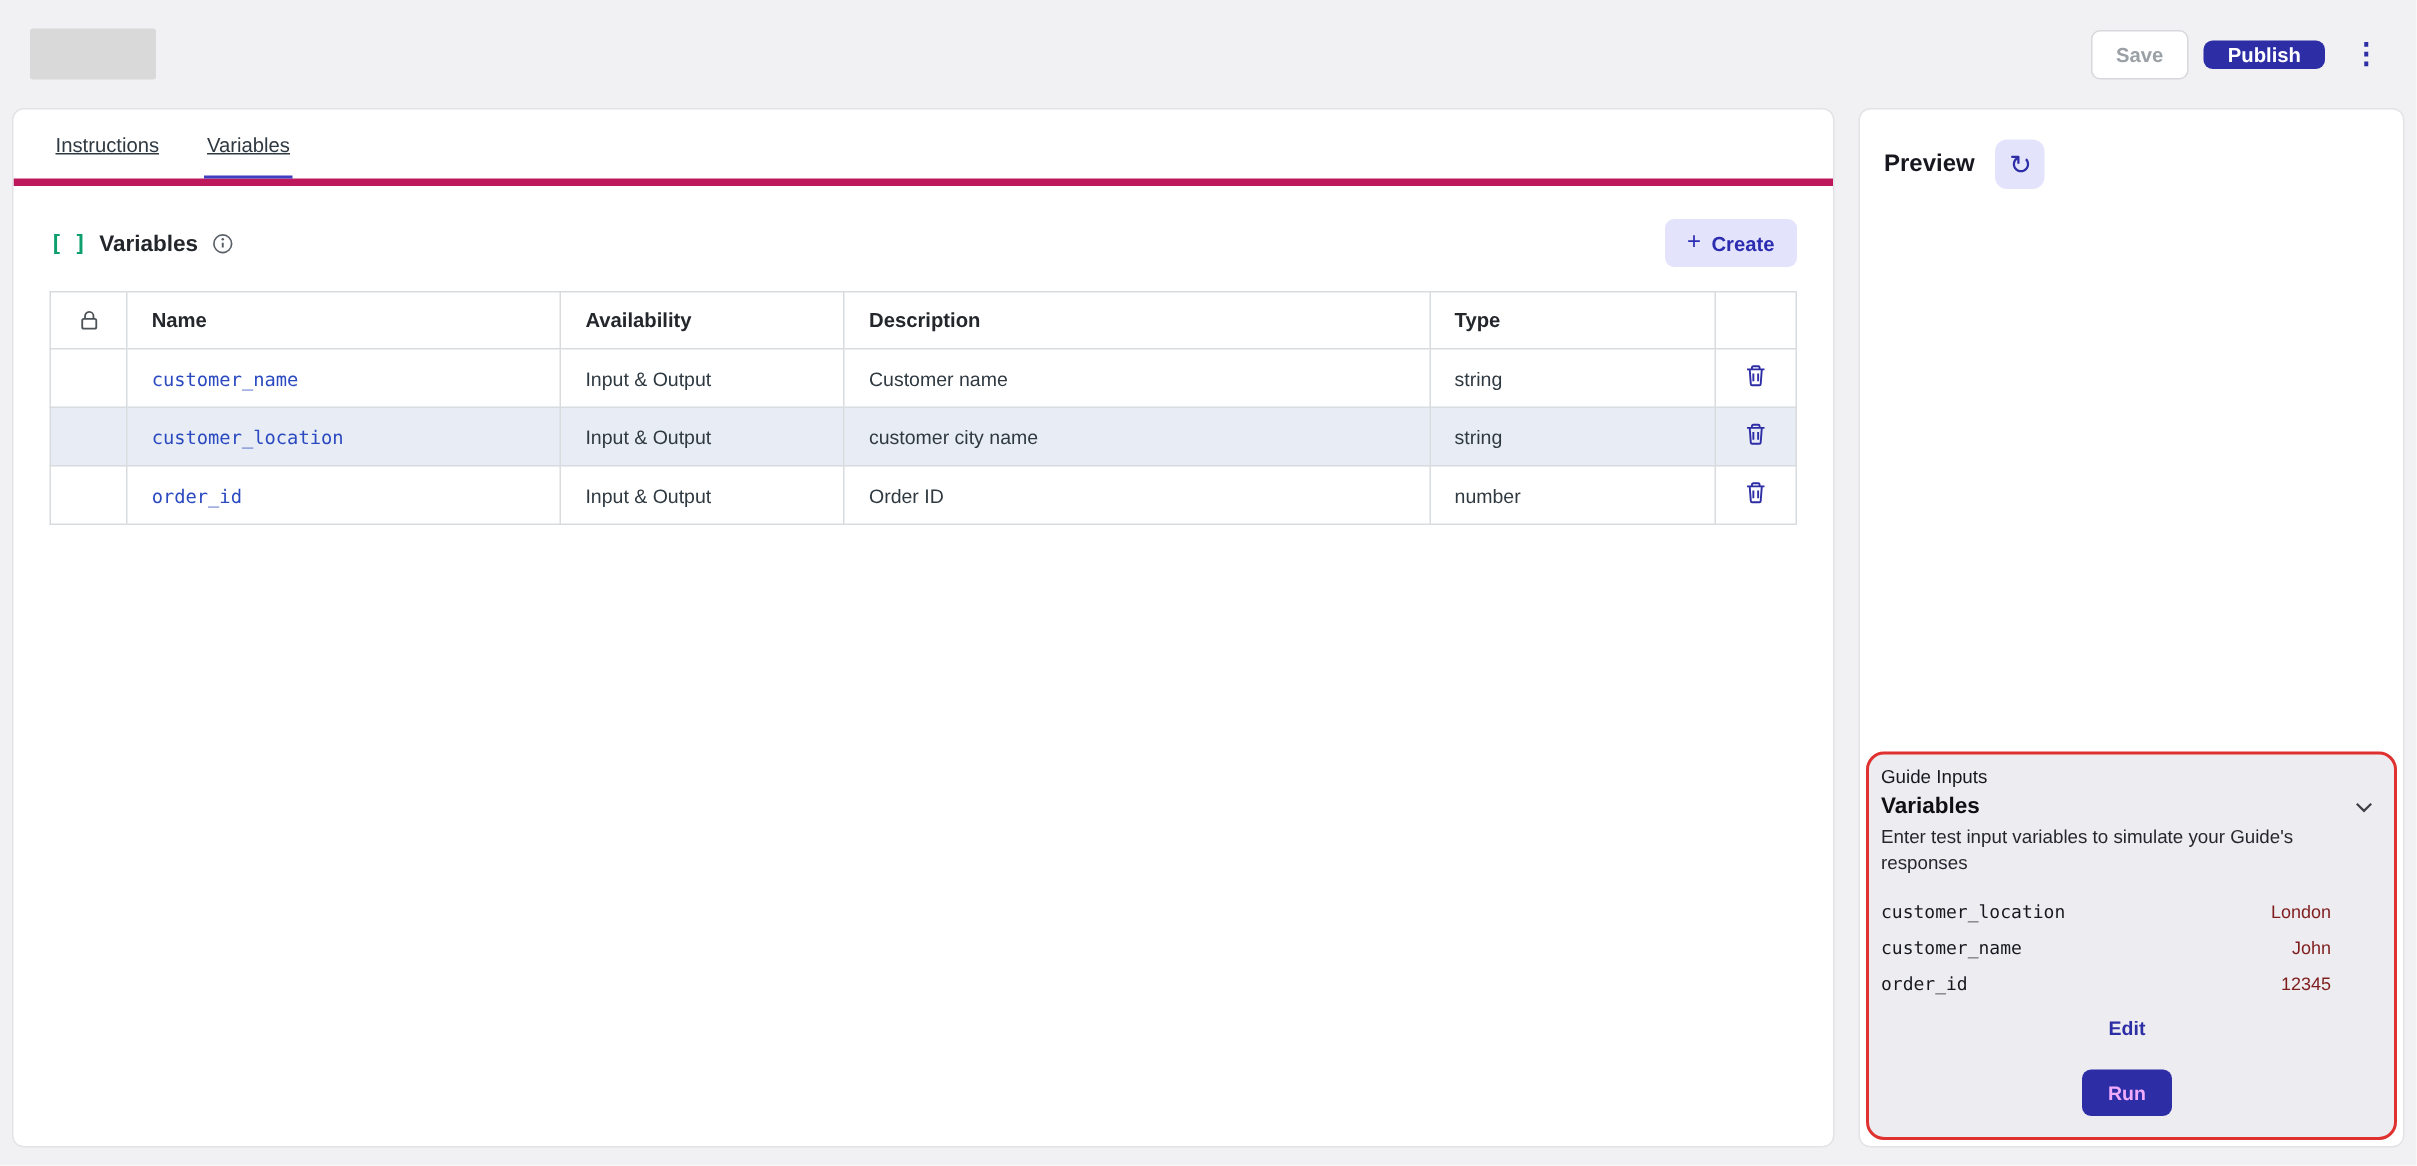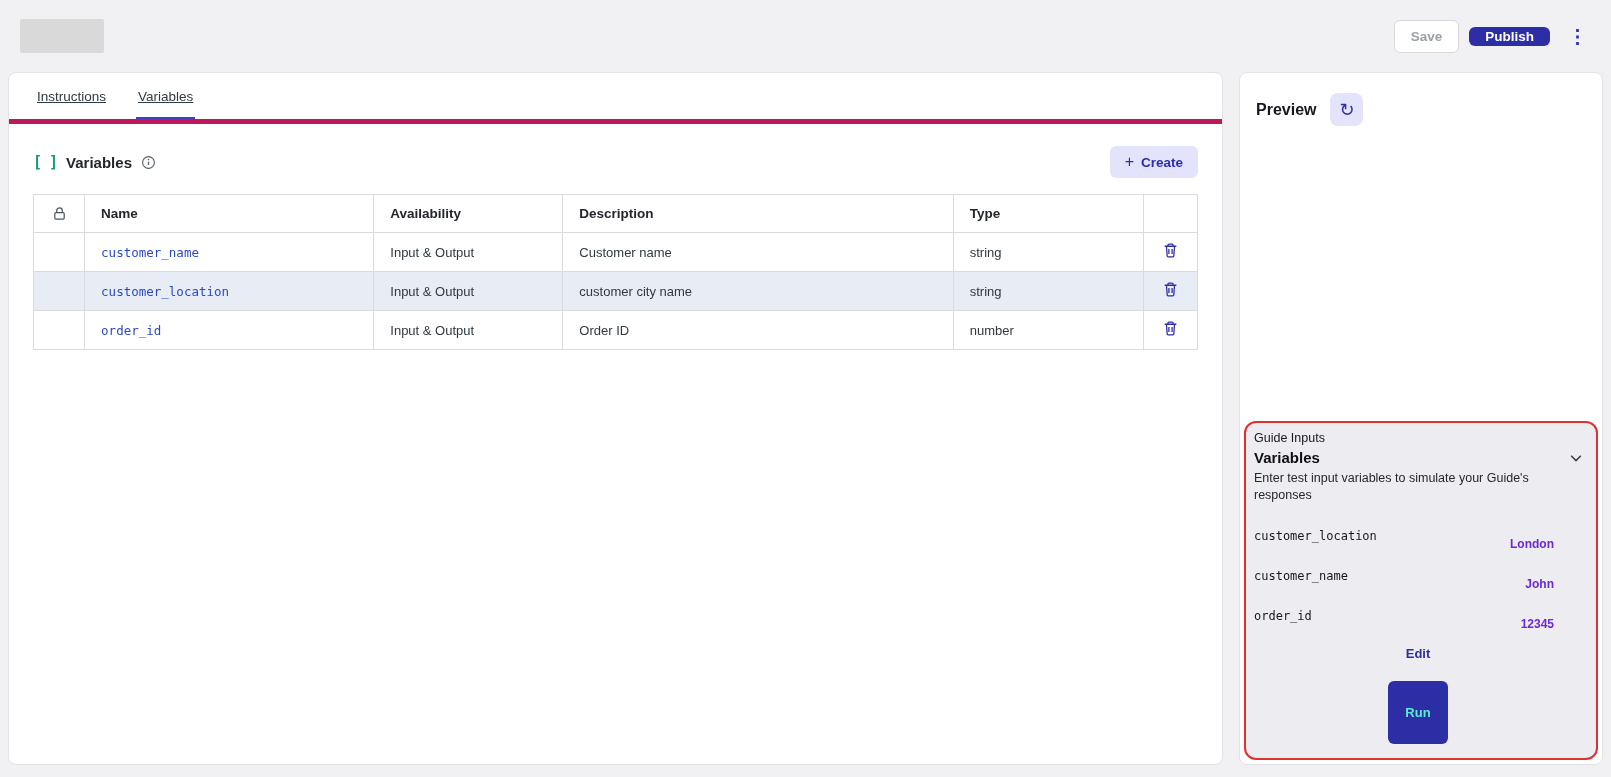--- a/index.html
+++ b/index.html
@@ -81,26 +81,26 @@
     border:2px solid #e03131; background:#ececf1; border-radius:12px;
     min-height:243px; padding:8px 8px 12px 8px; display:flex; flex-direction:column;
   }
   .guide-kicker { font-size:12.5px; color:#17171f; padding:0 0 4px 0; }
   .guide-heading-row { display:flex; align-items:center; justify-content:space-between; padding-bottom:4px; }
   .guide-heading { font-size:15px; font-weight:700; color:#0e0e14; }
   .chevron-icon { color:#3f3f48; display:flex; cursor:pointer; padding-right:4px; }
   .guide-desc { font-size:12.5px; color:#26262e; line-height:1.35; max-width:310px; padding-bottom:12px; }
   .field-row { display:flex; align-items:center; justify-content:space-between; padding:5px 0; }
   .field-key { font-family:"DejaVu Sans Mono", monospace; font-size:12px; color:#17171f; }
-  .field-value { font-size:12px; font-weight:700; color:#6d28d9; margin-right:34px;margin-top:16px; }
+  .field-value { font-size:12px; font-weight:400; color:#7f1d1d; margin-right:34px; }
   .guide-actions { margin-top:auto; display:flex; justify-content:flex-end; align-items:center; gap:20px; padding:10px 6px 2px 0;flex-direction:column; }
   .edit-link { color:#2d2da6; font-size:13px; font-weight:700; cursor:pointer; }
   .btn-run {
-    background:#2d2da6; color:#5eead4; border:none; border-radius:6px;
-    padding:24px 17px; font-size:13px; font-weight:700; font-family:inherit; cursor:pointer;
+    background:#2d2da6; color:#f0abfc; border:none; border-radius:6px;
+    padding:8px 17px; font-size:13px; font-weight:700; font-family:inherit; cursor:pointer;
   }
 </style>
 </head>
 <body>
 
 <div class="topbar">
   <div class="logo-placeholder"></div>
   <div class="topbar-actions">
     <button class="btn-save">Save</button>
     <button class="btn-publish">Publish</button>

